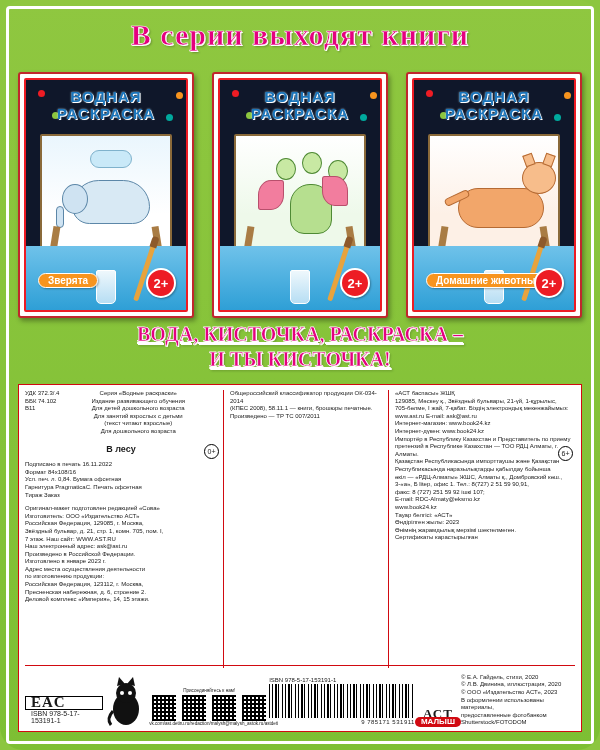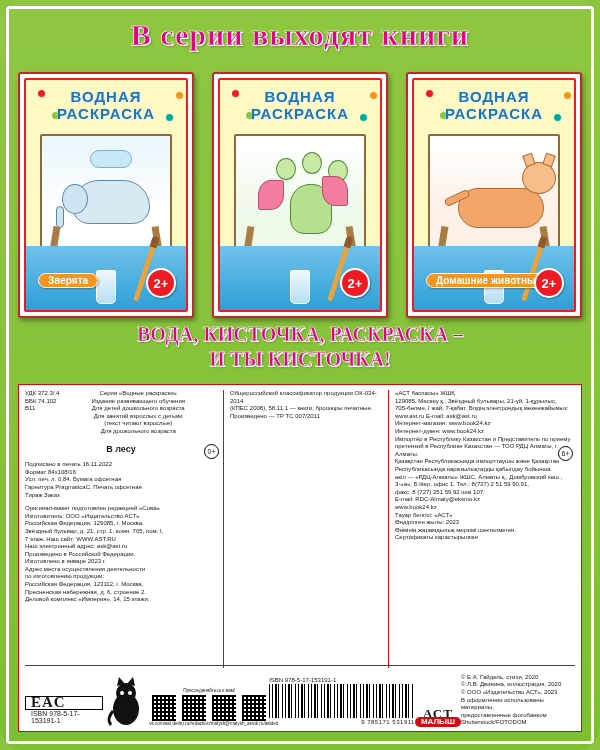--- a/index.html
+++ b/index.html
@@ -55,21 +55,21 @@
     border-radius: 3px;
     position: relative;
     box-shadow: 2px 3px 5px rgba(0,0,0,.35);
     overflow: hidden;
   }
   .cover-inner {
     position: absolute;
     inset: 4px;
     border: 2px solid #ed1c24;
     border-radius: 2px;
-    background: #fef9c3;
+    background: #0f172a;
     overflow: hidden;
   }
   .cover-title {
     position: absolute;
     top: 8px; left: 0; right: 0;
     text-align: center;
     font-family: "Liberation Sans", sans-serif;
     font-weight: bold;
     font-size: 15px;
     line-height: 17px;
@@ -154,20 +154,21 @@
     position: absolute;
     top: 322px; left: 0; right: 0;
     text-align: center;
     font-family: "Liberation Serif", serif;
     font-weight: bold;
     font-size: 20px;
     line-height: 25px;
     color: #e4007f;
     -webkit-text-stroke: 0.5px #fff;
     text-shadow: 1px 1px 0 #fff, 2px 2px 2px rgba(0,0,0,.2);
+    text-decoration: underline;
   }
 
   
   .colophon {
     position: absolute;
     left: 18px; right: 18px;
     top: 384px;
     height: 348px;
     background: #ffffff;
     border: 1px solid #d10a11;

